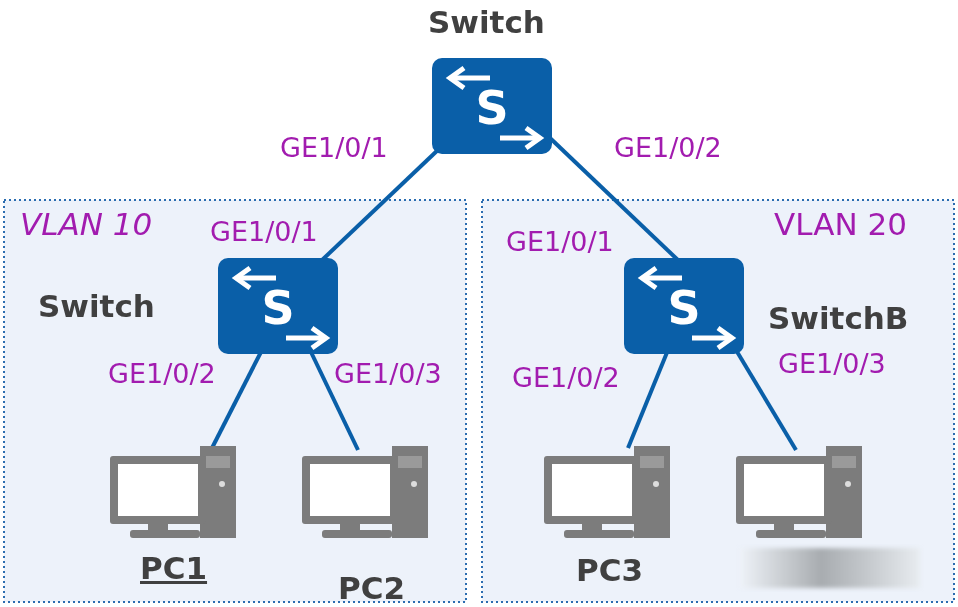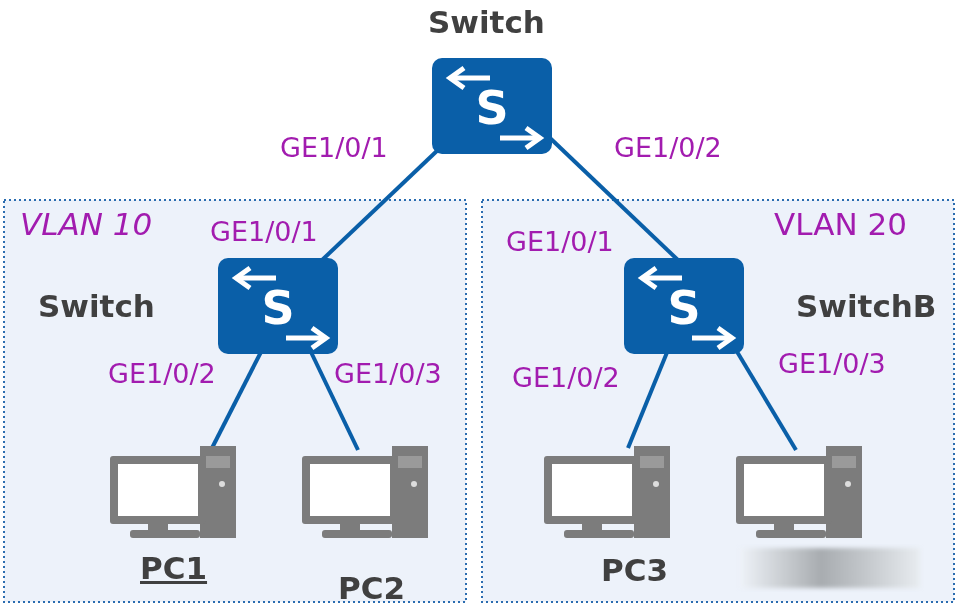--- a/index.html
+++ b/index.html
@@ -63,17 +63,17 @@
 <div class="lbl vlan" style="left:20px;top:206px;font-style:italic;">VLAN 10</div>
 <div class="lbl port" style="left:210px;top:216px;">GE1/0/1</div>
 <div class="lbl bold" style="left:38px;top:288px;">Switch</div>
 <div class="lbl port" style="left:108px;top:358px;">GE1/0/2</div>
 <div class="lbl port" style="left:334px;top:358px;">GE1/0/3</div>
 <div class="lbl bold" style="left:140px;top:550px;text-decoration:underline;">PC1</div>
 <div class="lbl bold" style="left:338px;top:570px;">PC2</div>
 
 <div class="lbl vlan" style="left:774px;top:206px;">VLAN 20</div>
 <div class="lbl port" style="left:506px;top:226px;">GE1/0/1</div>
-<div class="lbl bold" style="left:768px;top:288px;margin-left:28px;">SwitchB</div>
+<div class="lbl bold" style="left:768px;top:300px;">SwitchB</div>
 <div class="lbl port" style="left:512px;top:362px;">GE1/0/2</div>
 <div class="lbl port" style="left:778px;top:348px;">GE1/0/3</div>
-<div class="lbl bold" style="left:601px;top:552px;">PC3</div>
+<div class="lbl bold" style="left:576px;top:552px;">PC3</div>
 <div class="blur"></div>
 
 </body></html>

